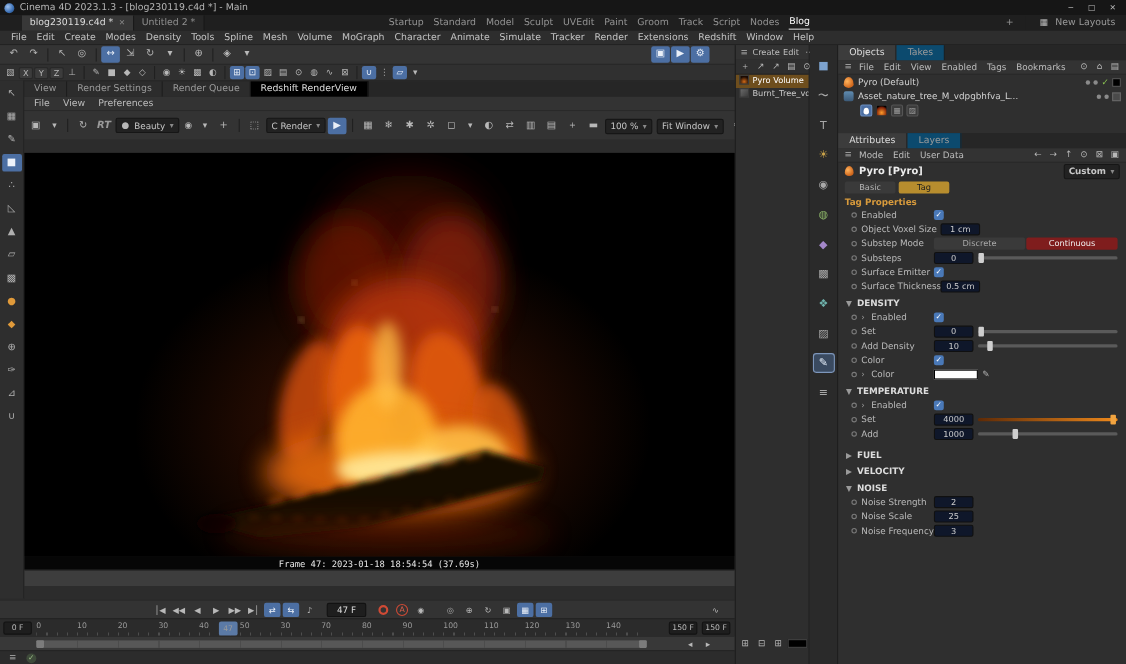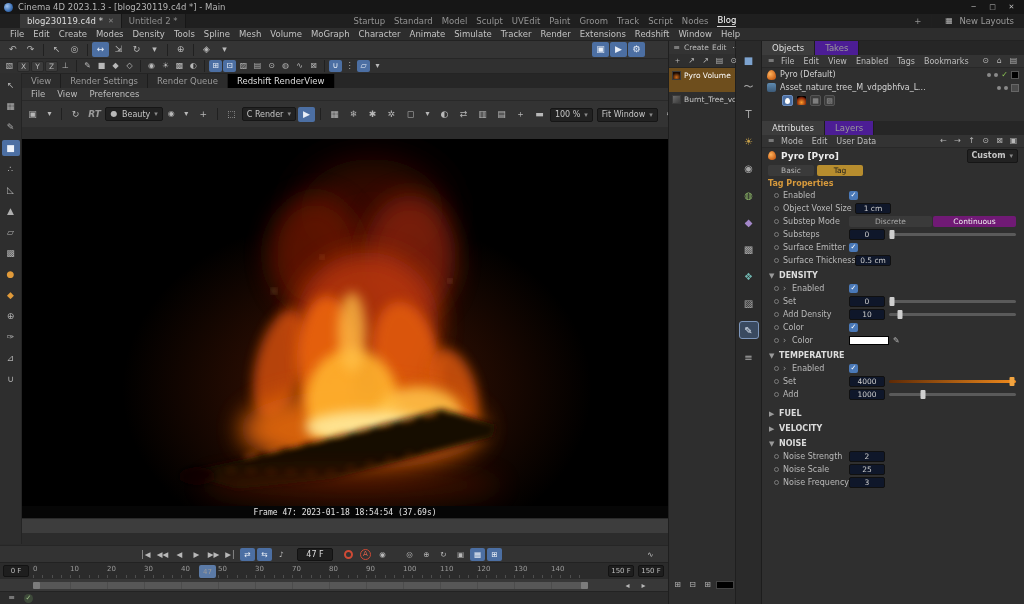--- a/index.html
+++ b/index.html
@@ -68,34 +68,34 @@
   .okdot{width:9px;height:9px;border-radius:50%;background:#3e4a3a;color:#9ec088;font-size:7px;display:flex;align-items:center;justify-content:center}
   
   .lefttools{left:0;top:73px;width:22px;height:471px;background:#2e2e2e;border-right:1px solid #242424;display:flex;flex-direction:column;align-items:center;padding-top:4px;gap:5px}
   .lt{width:18px;height:16px;display:flex;align-items:center;justify-content:center;font-size:9px;color:#b0b0b0;border-radius:2px;flex:none}
   .lt.blue{background:#4c6fa3;color:#edf2fa}
   .lt.or{color:#e09a3a}
   
   .mini{left:668px;top:41px;width:68px;height:563px;background:#2e2e2e;border-left:1px solid #1f1f1f;border-right:1px solid #1f1f1f;position:absolute}
   .mini .hdr{height:13px;display:flex;align-items:center;gap:3px;padding:0 3px;font-size:7.5px;color:#bdbdbd;background:#333}
   .mini .icons{height:14px;display:flex;align-items:center;gap:1px;padding:0 2px;background:#2f2f2f;border-bottom:1px solid #242424}
-  .mrow{display:flex;align-items:flex-end;gap:3px;height:12px;padding:12px 3px;font-size:7.5px;color:#c8c8c8;white-space:nowrap;overflow:hidden}
+  .mrow{display:flex;align-items:flex-start;gap:3px;height:12px;padding:0 3px;font-size:7.5px;color:#c8c8c8;white-space:nowrap;overflow:hidden}
   .mrow.active{background:#6e4e1d;color:#fff}
   .mthumb{width:9px;height:9px;flex:none;border:1px solid #3a3a3a;background:radial-gradient(circle at 50% 75%,#d06a18,#1a0a03 72%)}
   .mthumb.gray{background:linear-gradient(135deg,#6a6a6a,#3a3a3a)}
   .minibottom{position:absolute;bottom:13px;left:2px;display:flex;gap:2px;align-items:center}
   .colorbar{width:18px;height:8px;background:#000;border:1px solid #444}
   
   .palette{left:736px;top:41px;width:26px;height:563px;background:#2a2a2a;border-right:1px solid #1d1d1d;display:flex;flex-direction:column;align-items:center;padding-top:10px;gap:9px;position:absolute}
   .pal{width:20px;height:18px;display:flex;align-items:center;justify-content:center;font-size:10px;color:#a8a8a8;border-radius:3px;flex:none}
   .pal.sel{border:1px solid #7d96bb;background:#3a4a60;color:#dfe8f4}
   
   .rp{left:762px;top:41px;width:262px;height:563px;background:#2f2f2f;position:absolute;display:flex;flex-direction:column}
   .rp-tabs{height:14px;background:#262626;display:flex;align-items:stretch}
-  .rp-tab{display:flex;align-items:center;padding:0 10px;font-size:8.5px;color:#9a9a9a;background:#4c1d95;border-right:1px solid #1d1d1d}
+  .rp-tab{display:flex;align-items:center;padding:0 10px;font-size:8.5px;color:#9a9a9a;background:#0c4a6e;border-right:1px solid #1d1d1d}
   .rp-tab.active{background:#3c3c3c;color:#ddd}
   .rp-menus{height:13px;background:#333;display:flex;align-items:center;gap:1px;padding:0 4px;border-bottom:1px solid #282828}
   .rp-menus .mi{padding:0 4px;font-size:8px;color:#bdbdbd}
   .rp-mright{margin-left:auto;display:flex;gap:1px}
   .orow{display:flex;align-items:center;height:13px;gap:4px;padding:0 5px;font-size:8px;color:#d2d2d2}
   .droplet{width:9px;height:10px;flex:none;border-radius:50% 50% 50% 50%/65% 65% 35% 35%;background:radial-gradient(circle at 35% 40%,#ffb35c,#cf661c 70%)}
   .treeic{width:9px;height:9px;flex:none;border-radius:2px;background:linear-gradient(180deg,#5f8bb0,#3c5a78)}
   .oname{white-space:nowrap;overflow:hidden;text-overflow:ellipsis;max-width:150px}
   .oright{margin-left:auto;display:flex;align-items:center;gap:3px}
   .tdot{width:4px;height:4px;border-radius:50%;background:#8a8a8a}
@@ -120,21 +120,21 @@
   .plabel.wide{width:68px}
   .pctrl{display:flex;align-items:center;gap:4px;flex:1;min-width:0;padding-right:8px}
   .pfield{width:36px;height:11px;background:#0f172a;border:1px solid #101010;border-radius:2px;font-size:7.5px;color:#ccc;display:flex;align-items:center;justify-content:center;flex:none}
   .pchk{width:9px;height:9px;background:#4a79b8;border-radius:2px;color:#fff;font-size:7px;line-height:9px;text-align:center;flex:none}
   .pslider{flex:1;height:3px;background:#5a5a5a;border-radius:2px;position:relative}
   .pslider.temp{background:linear-gradient(90deg,#5e2a06,#f08a1c)}
   .phandle{position:absolute;top:-3px;width:5px;height:9px;background:#cfcfcf;border-radius:1px;transform:translateX(-50%)}
   .phandle.or{background:#f2a440}
   .segwrap{display:flex;flex:1;gap:1px;padding-right:8px}
   .segbtn{flex:1;height:11px;background:#3a3a3a;color:#a8a8a8;font-size:7.5px;display:flex;align-items:center;justify-content:center;border-radius:2px}
-  .segbtn.active{background:#701a75;color:#f0f0f0}
+  .segbtn.active{background:#7f1d1d;color:#f0f0f0}
   .sechdr{display:flex;align-items:center;gap:4px;height:13px;padding-left:7px;font-size:8px;font-weight:bold;color:#dcdcdc;margin-top:2px}
   .sechdr .arr{color:#9a9a9a;font-size:7px;width:6px}
   .swatch{width:40px;height:9px;background:#ffffff;border:1px solid #000;flex:none}
   .eyed{font-size:8px;color:#b5b5b5}
 </style>
 </head>
 <body>
 
 <div class="app">
 

